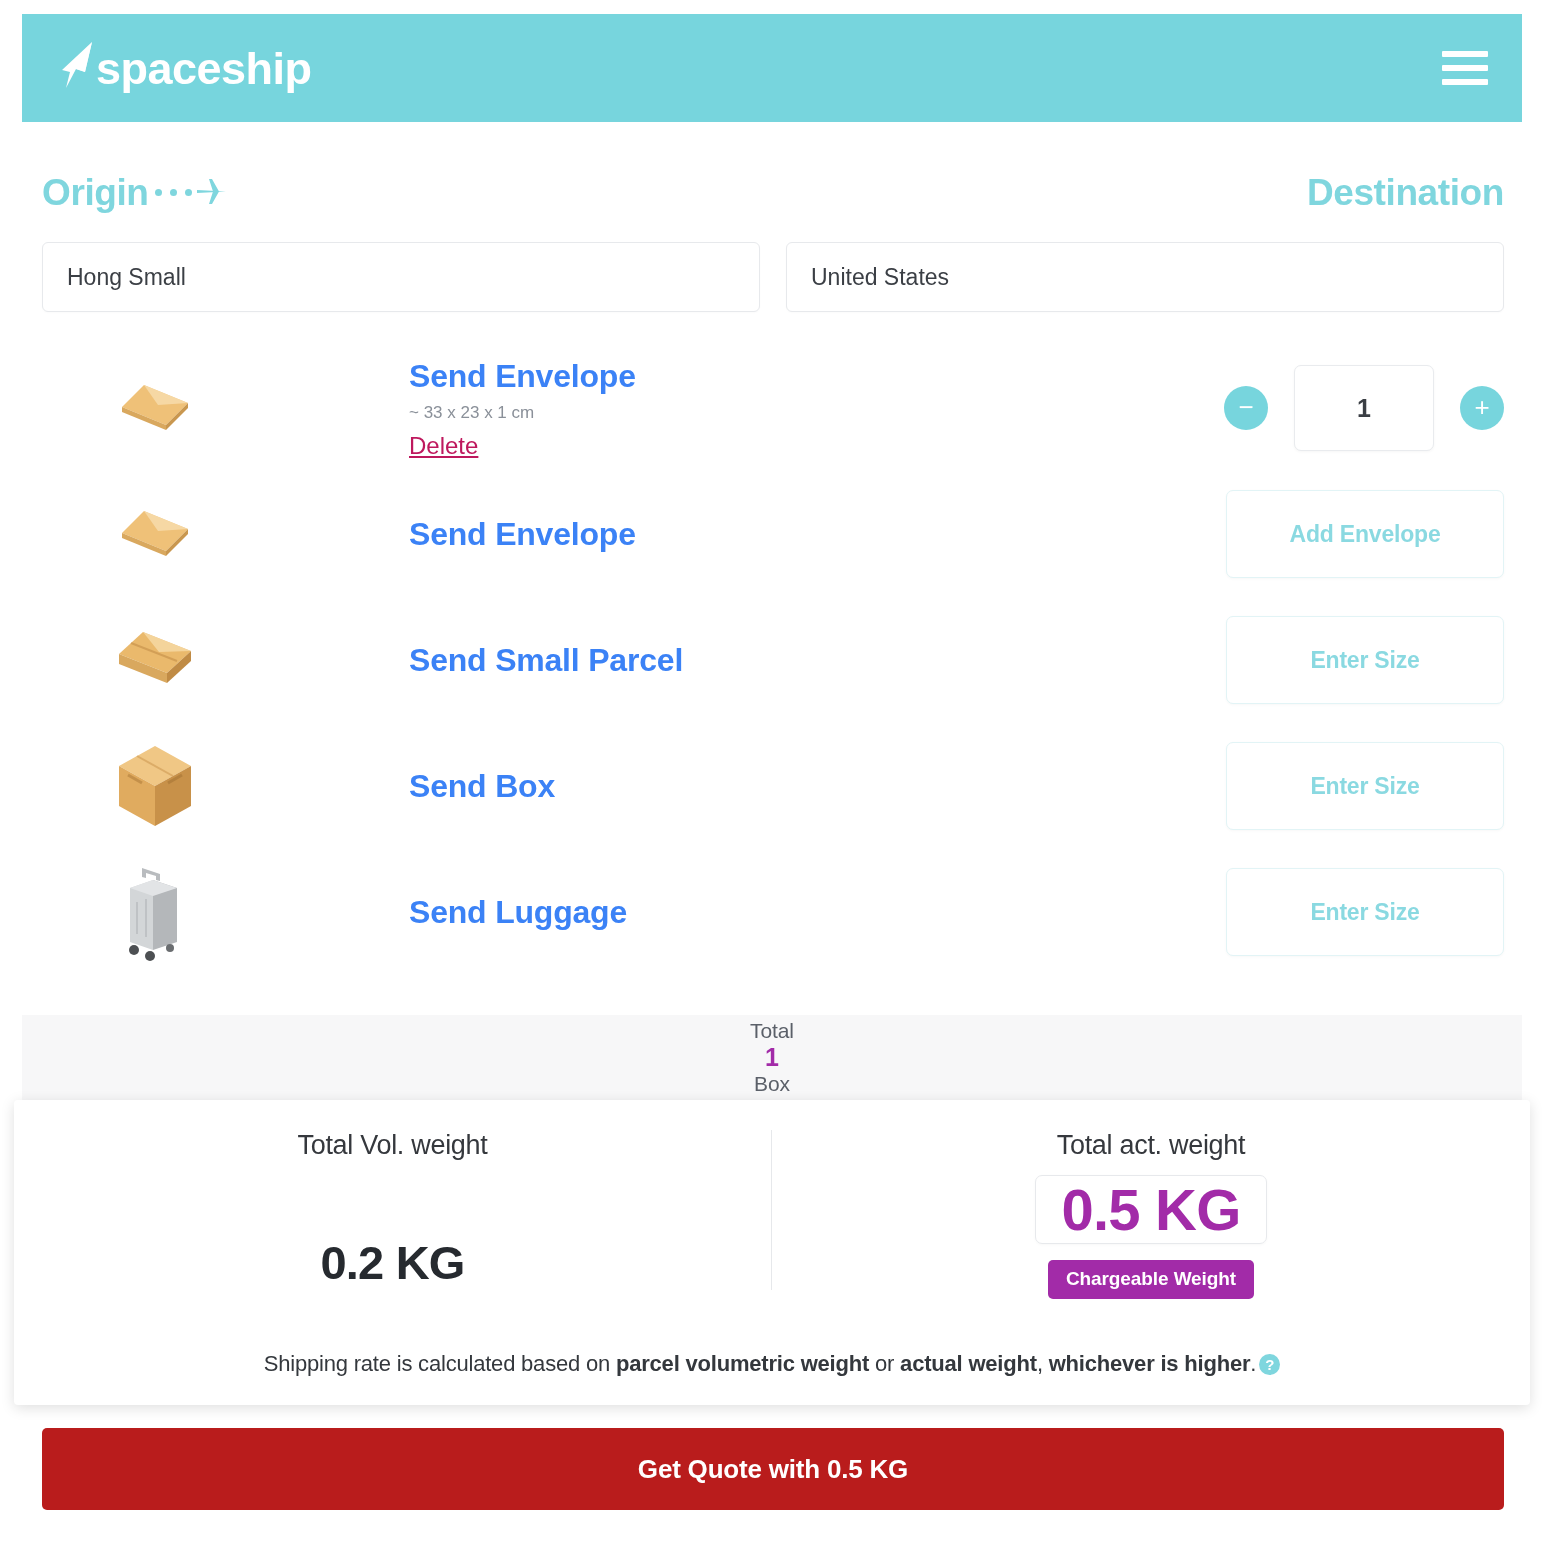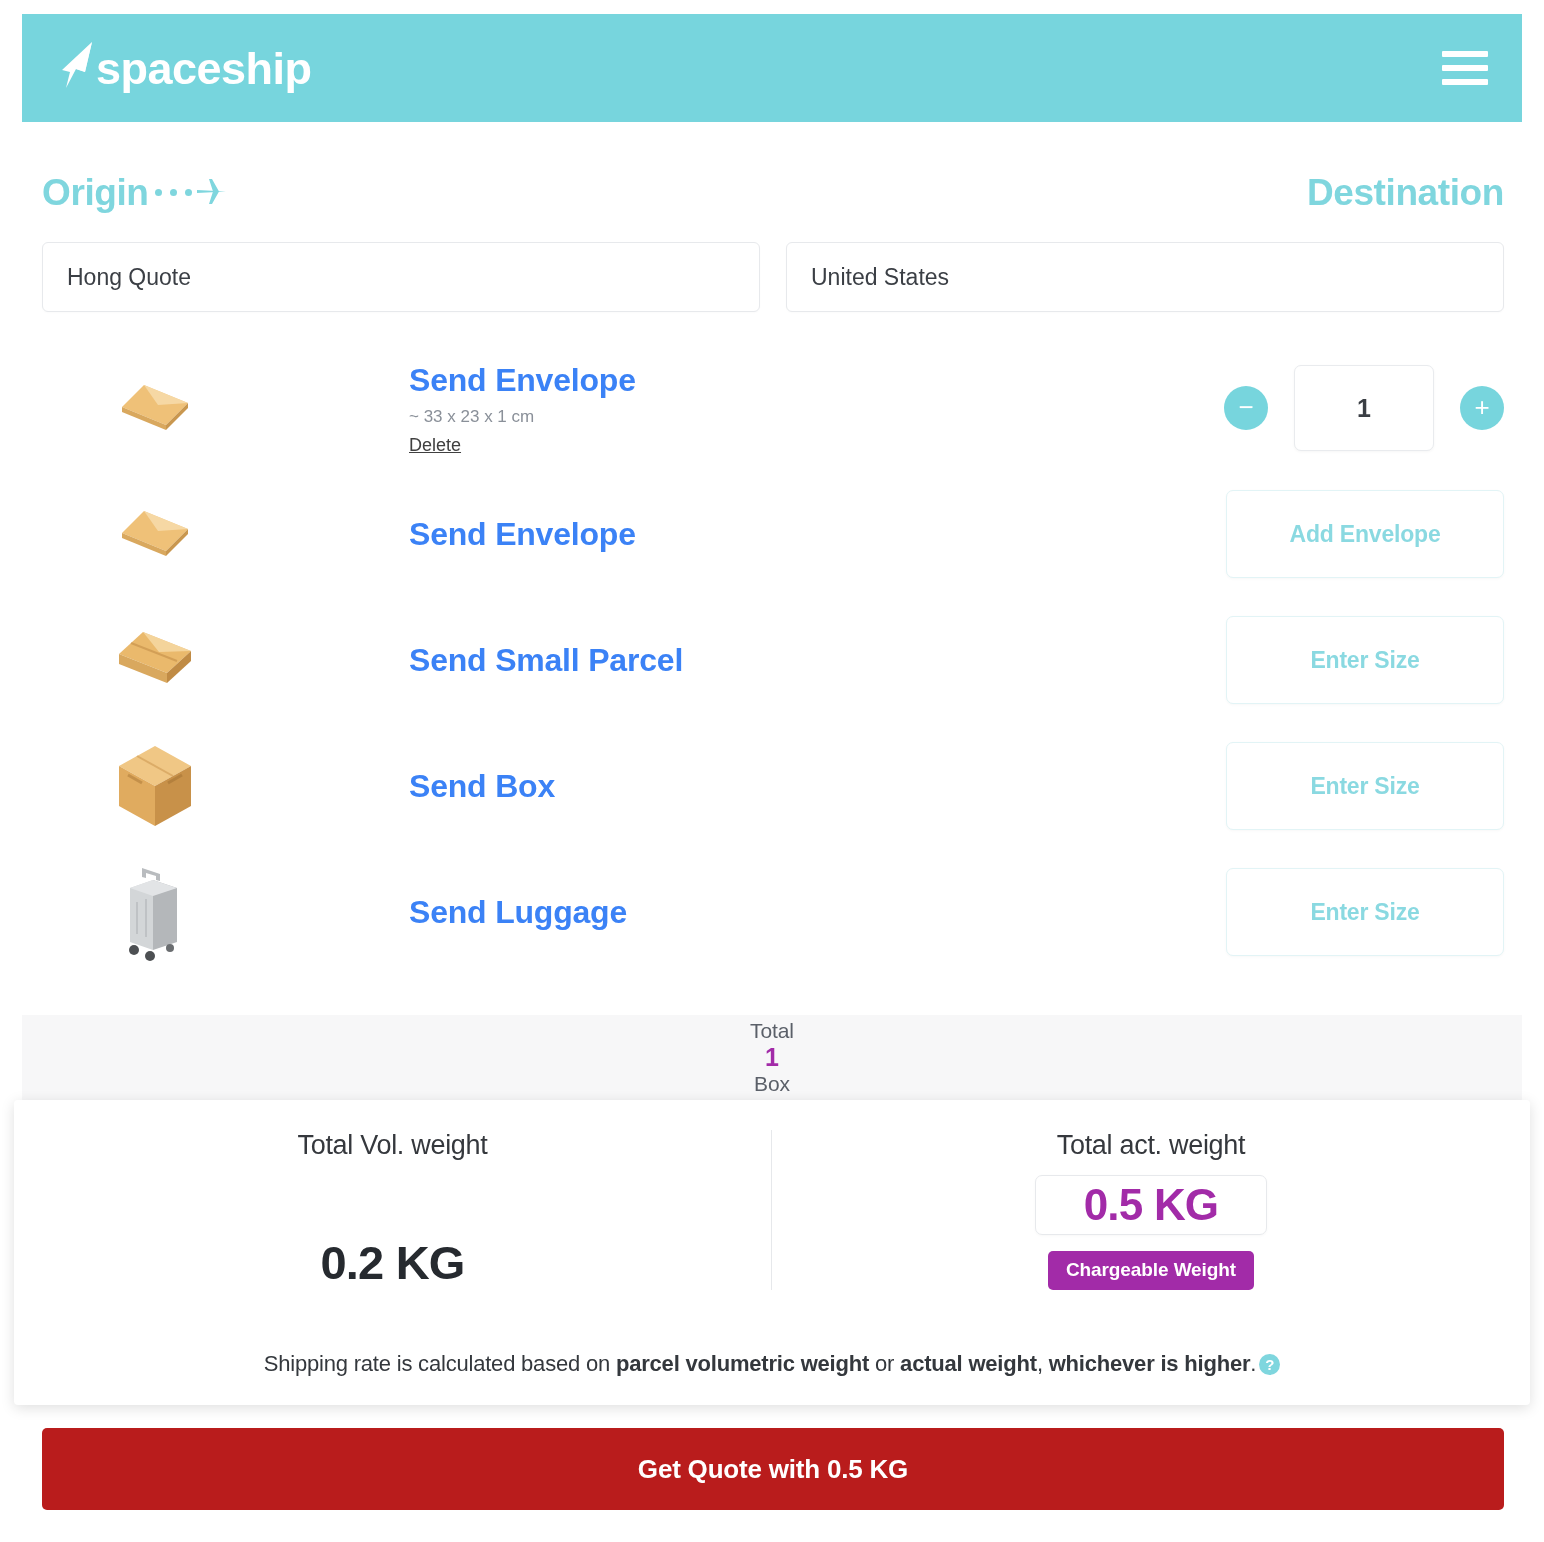--- a/index.html
+++ b/index.html
@@ -161,22 +161,22 @@
   }
   .opt-dims {
     font-size: 17px;
     color: #8a9099;
     margin-top: 7px;
     line-height: 1.2;
   }
   .opt-delete {
     display: inline-block;
     margin-top: 8px;
-    font-size: 18px;
-    color: #404040;
+    font-size: 24px;
+    color: #be185d;
     text-decoration: underline;
     cursor: pointer;
   }
   .opt-action-cell {
     flex: 0 0 280px;
     display: flex;
     align-items: center;
     justify-content: flex-end;
   }
 
@@ -301,21 +301,21 @@
   }
   .w-value-box {
     margin-top: 14px;
     width: 232px;
     height: 88px;
     border: 1px solid #e7e9ec;
     border-radius: 7px;
     display: flex;
     align-items: center;
     justify-content: center;
-    font-size: 44px;
+    font-size: 58px;
     font-weight: 700;
     color: #a22ba8;
     letter-spacing: -0.8px;
     box-shadow: 0 1px 3px rgba(0,0,0,0.03);
   }
   .chargeable-badge {
     margin-top: 16px;
     background: #a22ba8;
     color: #ffffff;
     font-size: 19px;
@@ -395,21 +395,21 @@
             <i></i>
             <i></i>
             <i></i>
           </span>
         <svg class="plane-icon" viewBox="0 0 33 30">
           <path d="M2 16 L31 14.5 L2 13 L2 16 Z" fill="#7fd6de"></path>
           <path d="M17 2 L24 14.5 L17 27 L14 27 L18 14.5 L14 2 Z" fill="#7fd6de"></path>
         </svg>
       </div>
       <div class="od-input">
-        <span>Hong Quote</span>
+        <span>Hong Small</span>
       </div>
     </div>
     <div class="od-col right">
       <div class="od-label">Destination</div>
       <div class="od-input">
         <span>United States</span>
       </div>
     </div>
   </div>
 

